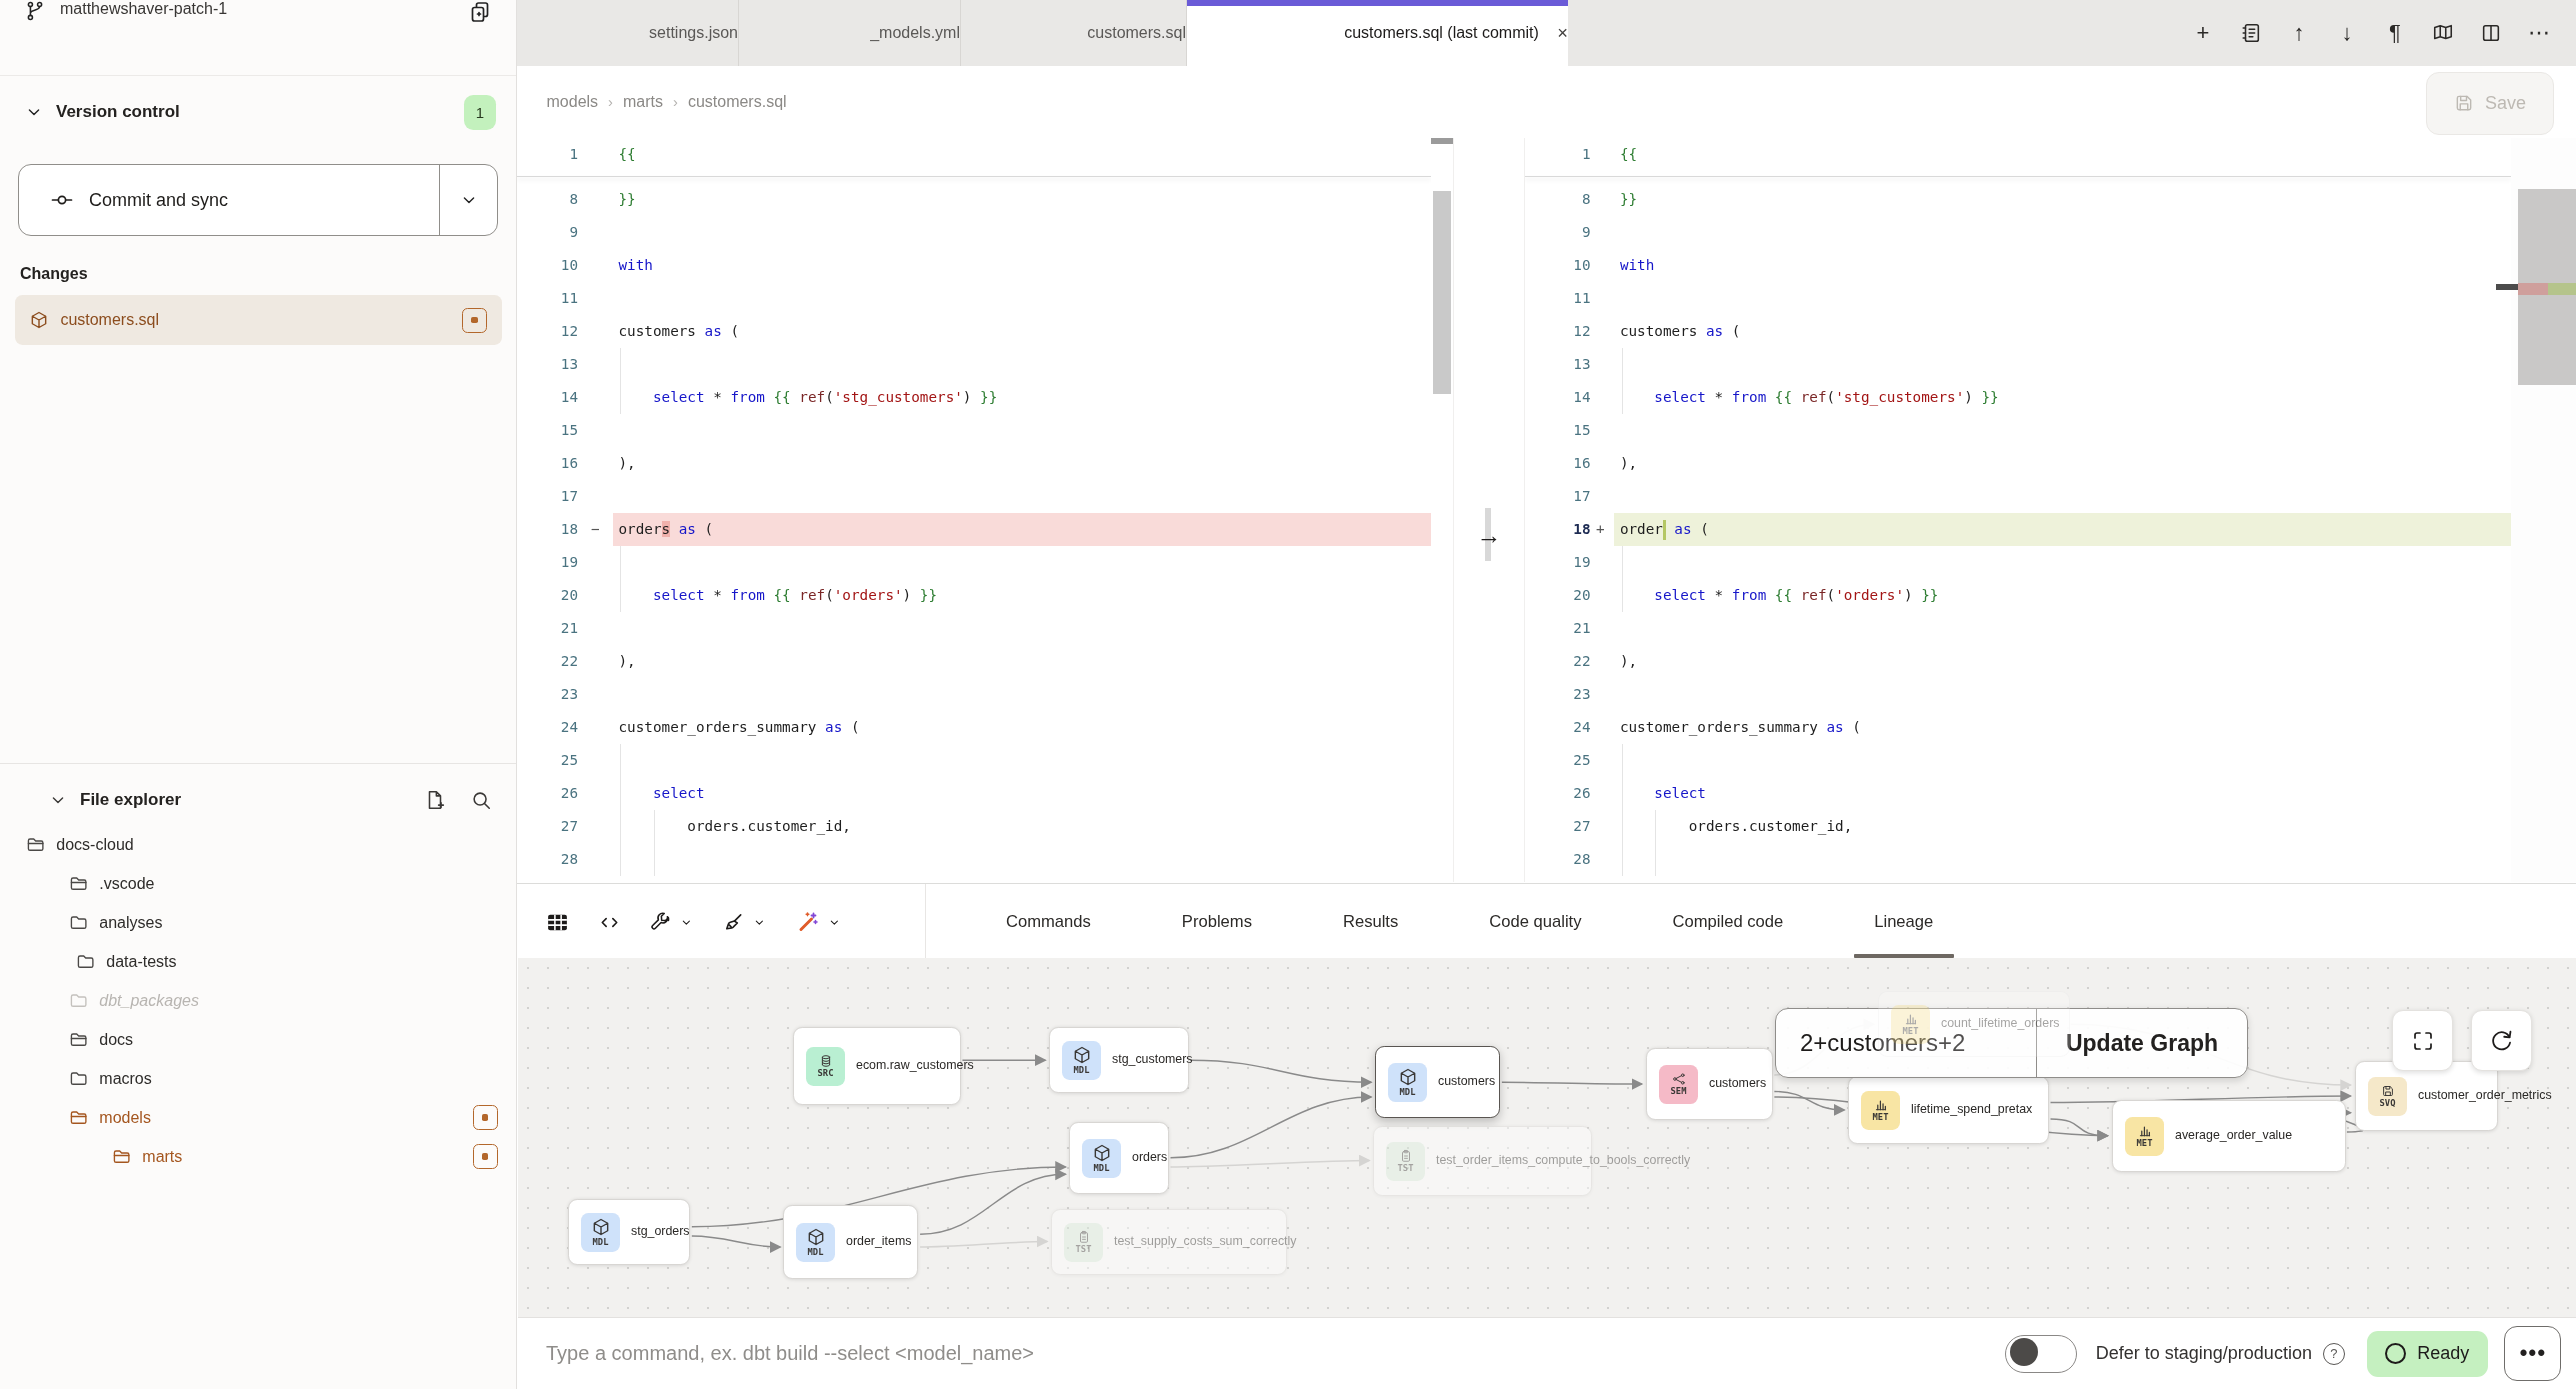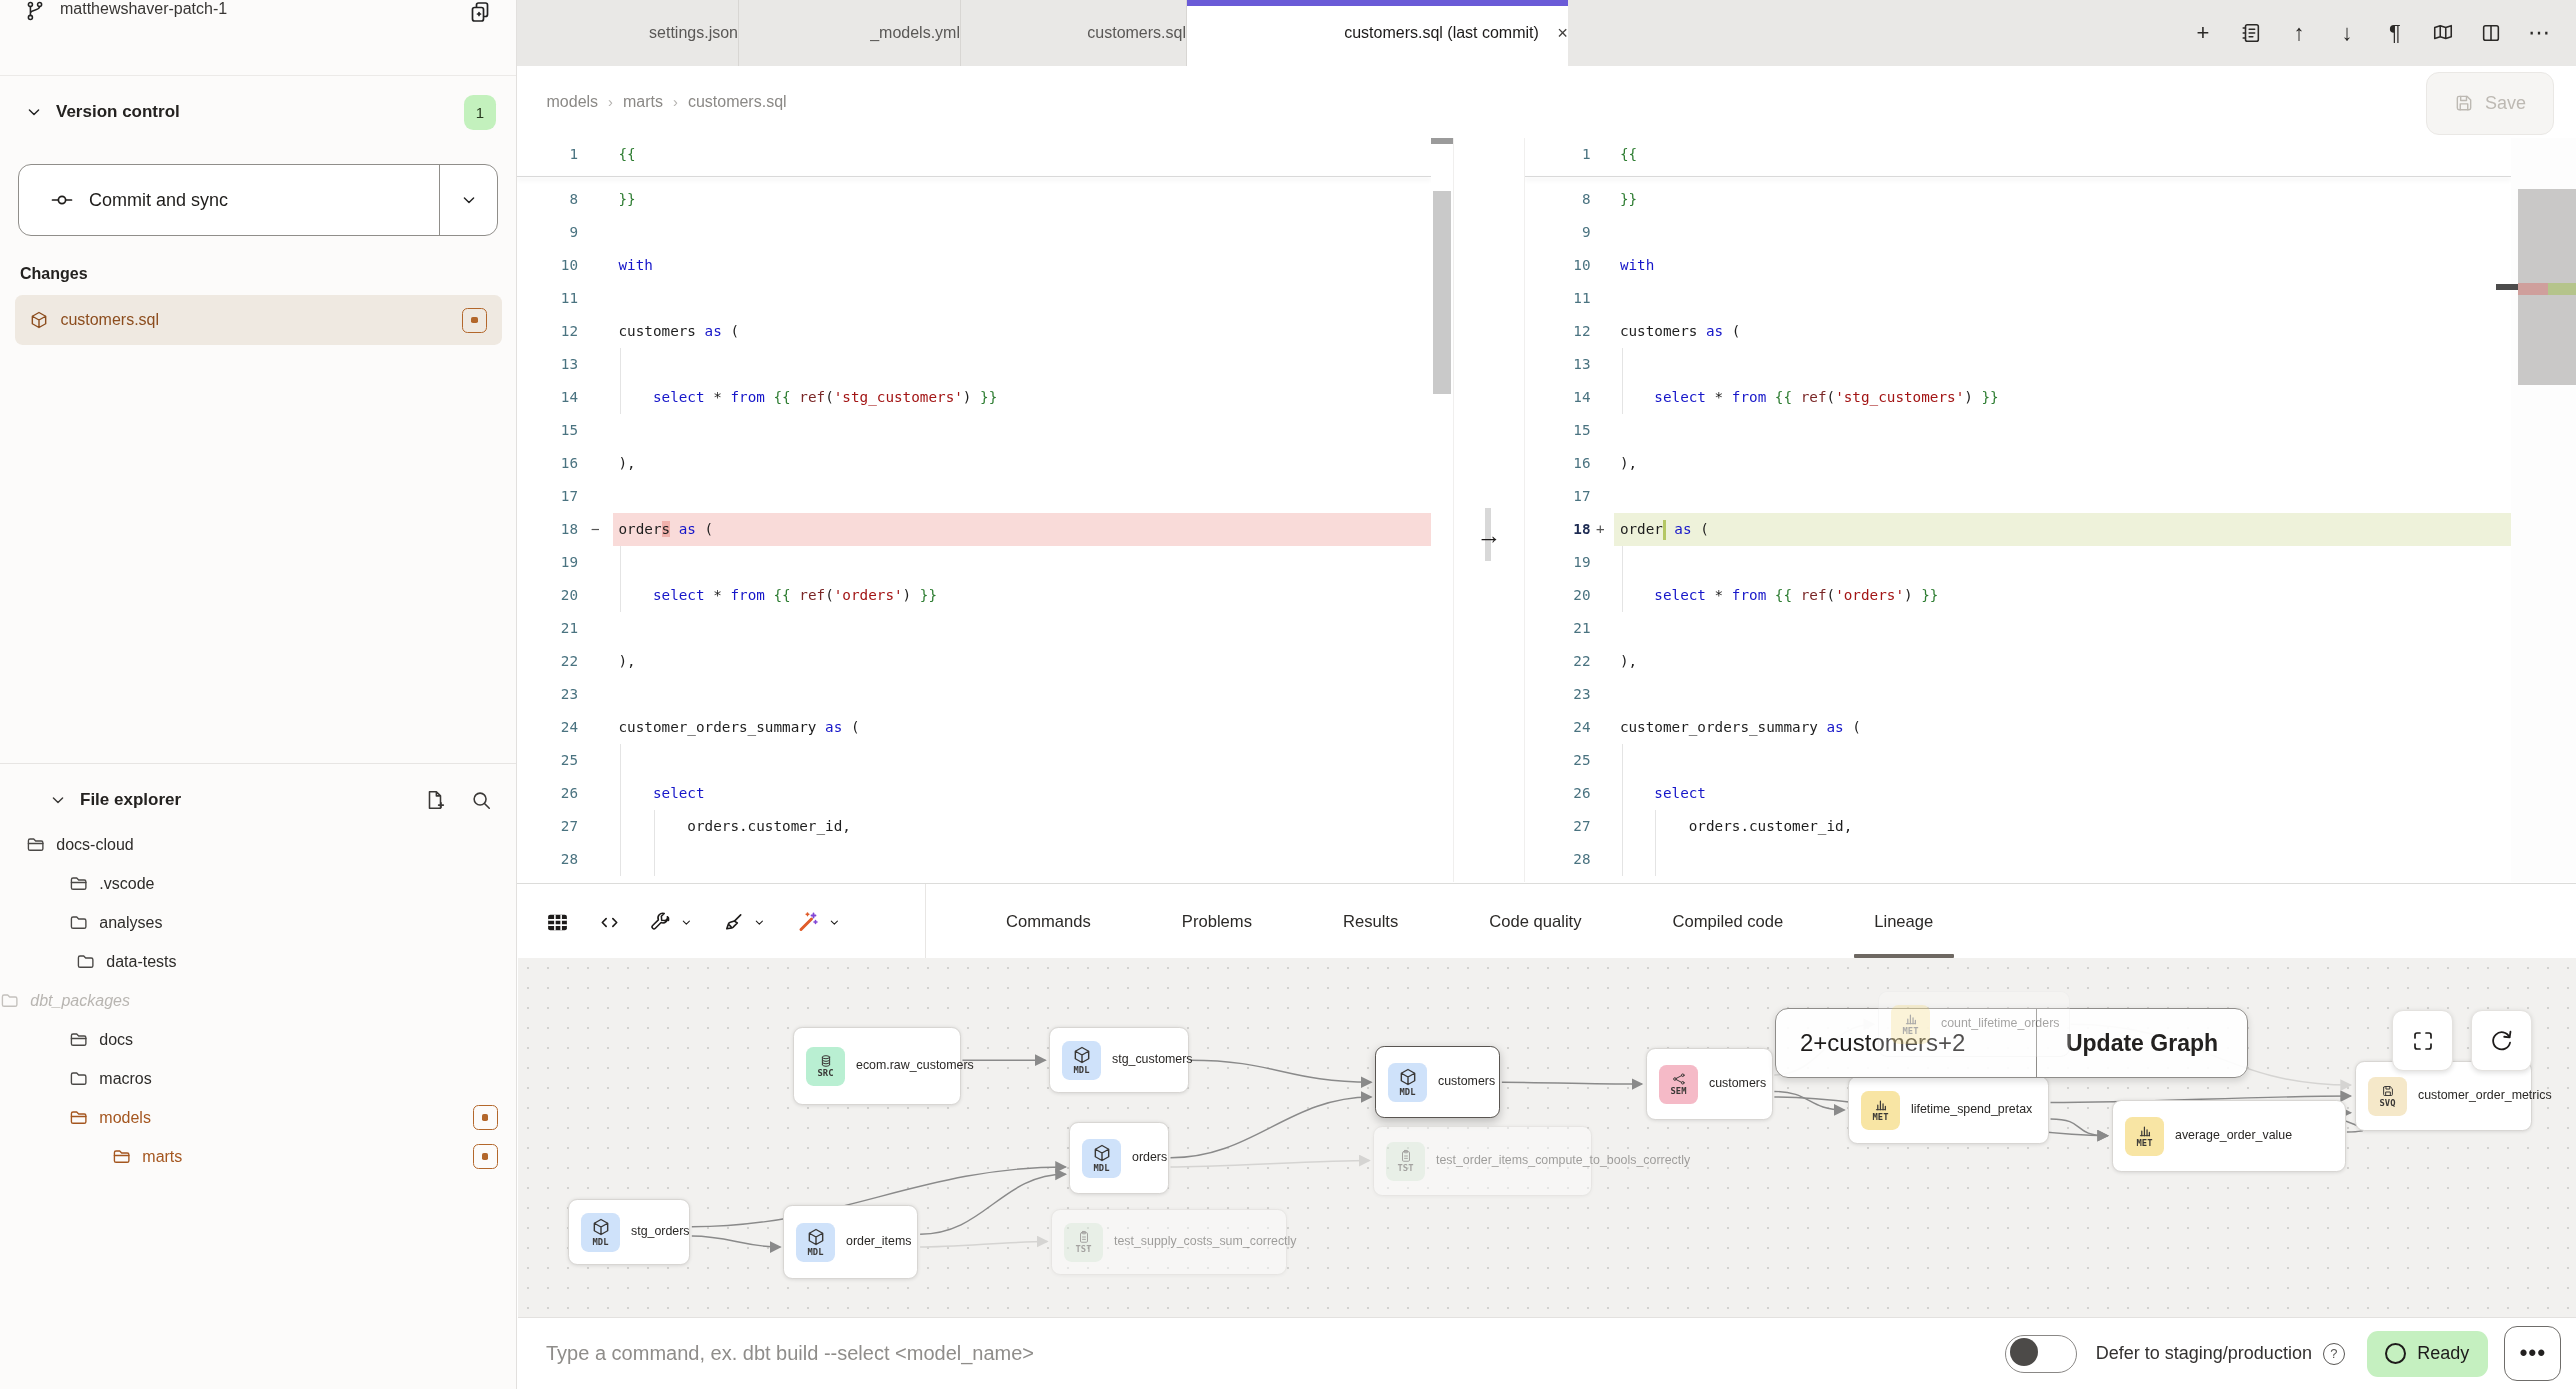--- a/index.html
+++ b/index.html
@@ -226,21 +226,21 @@
           <span class="lbl">analyses</span>
         </div>
         <div class="trow" style="padding-left: 76px;">
           <span class="ic">
             <svg width="19.3" height="19.3" viewBox="0 0 24 24" fill="none" stroke="currentColor" stroke-width="1.7" stroke-linecap="round" stroke-linejoin="round">
               <path d="M3 7a2 2 0 0 1 2-2h4.6L12 7.5h7a2 2 0 0 1 2 2V17a2 2 0 0 1-2 2H5a2 2 0 0 1-2-2V7Z"></path>
             </svg>
           </span>
           <span class="lbl">data-tests</span>
         </div>
-        <div class="trow muted" style="">
+        <div class="trow muted" style="padding-left: 69px;">
           <span class="ic">
             <svg width="19.3" height="19.3" viewBox="0 0 24 24" fill="none" stroke="currentColor" stroke-width="1.7" stroke-linecap="round" stroke-linejoin="round">
               <path d="M3 7a2 2 0 0 1 2-2h4.6L12 7.5h7a2 2 0 0 1 2 2V17a2 2 0 0 1-2 2H5a2 2 0 0 1-2-2V7Z"></path>
             </svg>
           </span>
           <span class="lbl">dbt_packages</span>
         </div>
         <div class="trow" style="padding-left: 69px;">
           <span class="ic">
             <svg width="19.3" height="19.3" viewBox="0 0 24 24" fill="none" stroke="currentColor" stroke-width="1.7" stroke-linecap="round" stroke-linejoin="round">
@@ -794,21 +794,21 @@
         <div class="node" style="left: 1594px; top: 142px; width: 234px; height: 72px;">
           <span class="nbadge" style="background: rgb(248, 229, 164);">
             <svg width="14" height="14" viewBox="0 0 24 24" fill="none" stroke="currentColor" stroke-width="1.7" stroke-linecap="round" stroke-linejoin="round">
               <path d="M4 20h16"></path>
               <path d="M6.5 20v-8M11 20V5.5M15.5 20v-10M19.5 20v-5.5" stroke-width="2.1"></path>
             </svg>
             <span class="bt">MET</span>
           </span>
           <span class="blab">average_order_value</span>
         </div>
-        <div class="node" style="left: 1837px; top: 103px; width: 177px; height: 70px;">
+        <div class="node" style="left: 1837px; top: 103px; width: 143px; height: 70px;">
           <span class="nbadge" style="background: rgb(245, 232, 201);">
             <svg width="14" height="14" viewBox="0 0 24 24" fill="none" stroke="currentColor" stroke-width="1.7" stroke-linecap="round" stroke-linejoin="round">
               <path d="M4.5 6a1.7 1.7 0 0 1 1.7-1.7h9.3L19.5 8.3V18a1.7 1.7 0 0 1-1.7 1.7H6.2A1.7 1.7 0 0 1 4.5 18V6Z"></path>
               <path d="M8.5 4.3v4.4h6.5V4.3M8 19.7v-6h8v6"></path>
             </svg>
             <span class="bt">SVQ</span>
           </span>
           <span class="blab">customer_order_metrics</span>
         </div>
       </div>

